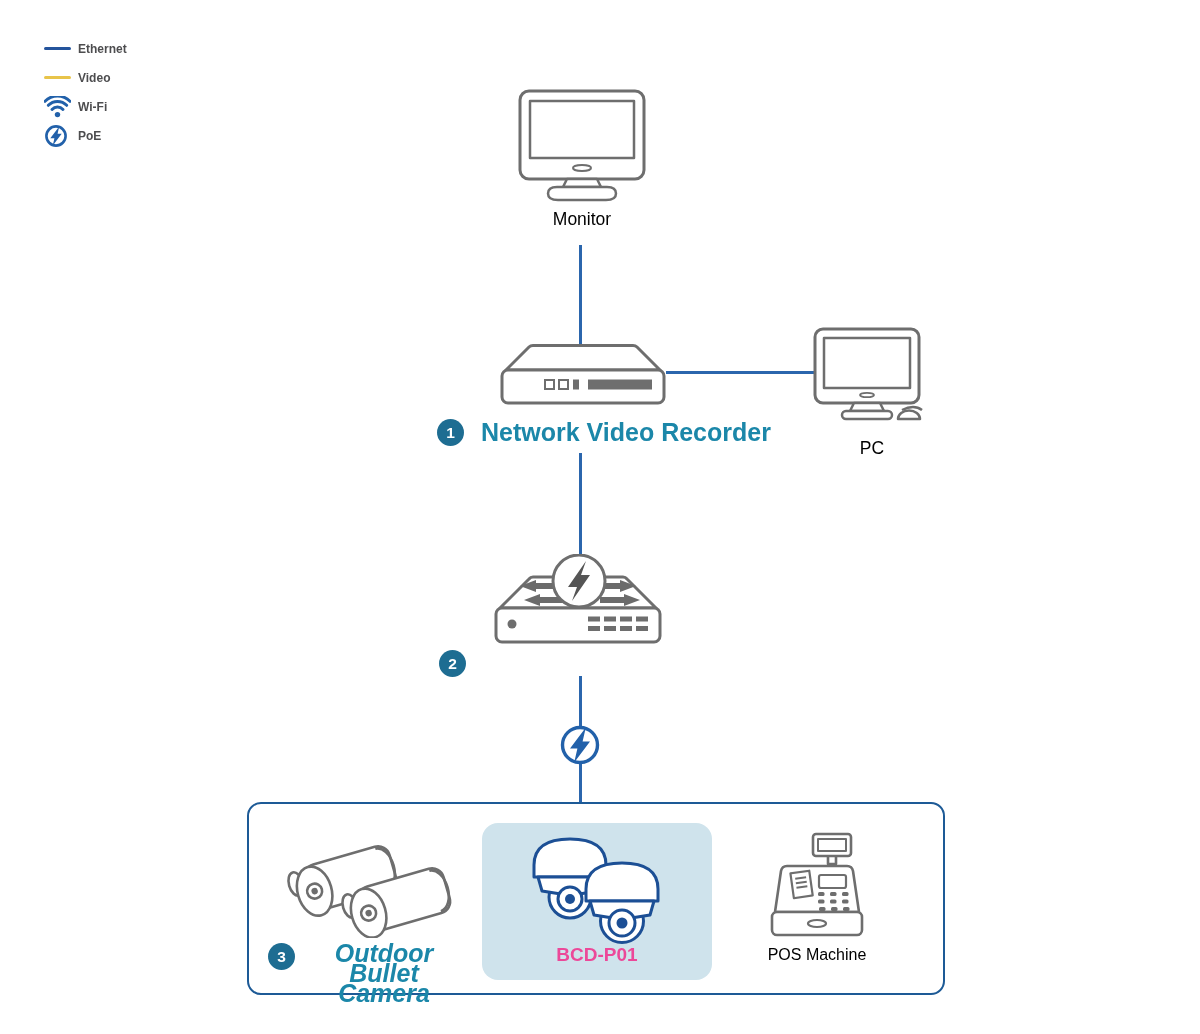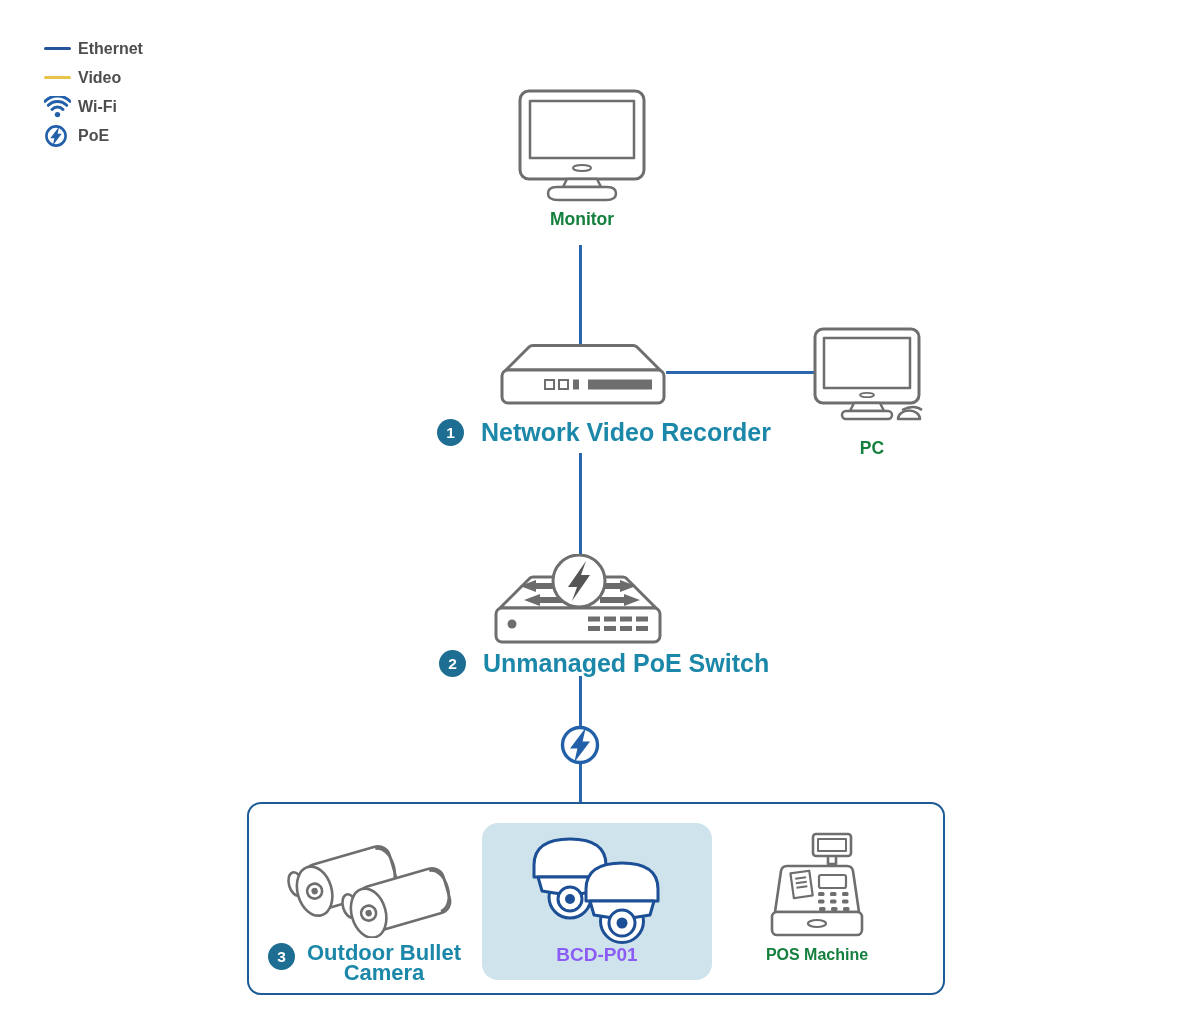--- a/index.html
+++ b/index.html
@@ -4,41 +4,41 @@
 <style>
   html,body{margin:0;padding:0;background:#ffffff;}
   body{font-family:"Liberation Sans","DejaVu Sans",sans-serif;}
   .canvas{position:relative;width:1200px;height:1034px;background:#fff;overflow:hidden;}
 
   
   .legend{position:absolute;left:44px;top:34px;}
   .lg-row{display:flex;align-items:center;height:29px;}
   .lg-iconcell{width:34px;display:flex;align-items:center;}
   .lg-swatch{width:27px;height:3px;border-radius:2px;}
-  .lg-label{color:#4d4d4f;font-size:16px;font-weight:600;}
+  .lg-label{color:#4d4d4f;font-size:12px;font-weight:600;}
 
   
   .vline{position:absolute;width:2.5px;background:#2b66ad;}
   .hline{position:absolute;height:2.5px;background:#2b66ad;}
 
   .node{position:absolute;}
-  .gray-label{color:#15803d;font-weight:bold;font-size:17.5px;text-align:center;}
+  .gray-label{color:#000000;font-weight:normal;font-size:17.5px;text-align:center;}
   .caption{position:absolute;display:flex;align-items:flex-start;}
   .badge{width:27px;height:27px;border-radius:50%;background:#1e6d92;color:#fff;
          font-weight:bold;font-size:15.5px;display:flex;align-items:center;justify-content:center;flex:0 0 auto;}
   .cap-text{color:#1b87a9;font-weight:bold;font-size:25px;line-height:27px;margin-left:17px;}
 
   
   .group-box{position:absolute;left:247px;top:802px;width:698px;height:193px;
              border:2.5px solid #1d5a96;border-radius:14px;background:#fff;box-sizing:border-box;}
   .panel{position:absolute;left:482px;top:823px;width:230px;height:157px;border-radius:16px;background:#cfe3ec;}
   .bullet-caption{position:absolute;left:268px;top:943px;display:flex;align-items:flex-start;}
-  .bullet-caption .cap-text{margin-left:8px;font-size:22px;line-height:20px;width:162px;text-align:center;}
+  .bullet-caption .cap-text{margin-left:8px;font-size:25px;line-height:20px;width:162px;text-align:center;font-style:italic;}
   .panel-label{position:absolute;left:482px;top:944px;width:230px;text-align:center;
-               color:#8b5cf6;font-weight:bold;font-size:19px;}
+               color:#ec4899;font-weight:bold;font-size:19px;}
   .pos-label{position:absolute;left:727px;top:946px;width:180px;}
 </style>
 </head>
 <body>
 
 <div class="canvas">
 
   <div class="legend">
     <div class="lg-row">
       <span class="lg-iconcell">
@@ -148,21 +148,20 @@
           <rect x="116" y="72" width="12" height="5"></rect>
         <rect x="132" y="72" width="12" height="5"></rect>
           <rect x="148" y="72" width="12" height="5"></rect>
       </g>
       <circle cx="91" cy="27" r="26" fill="#fff" stroke="#6e6e6e" stroke-width="3"></circle>
       <path d="M98,7 L80,33 H89 L84,47 L102,21 H93 Z" fill="#555"></path>
     </svg>
   </div>
   <div class="caption" style="left:439px;top:650px;">
     <span class="badge">2</span>
-    <span class="cap-text">Unmanaged PoE Switch</span>
   </div>
 
   <div class="node" style="left:558px;top:723px;">
     <svg width="44" height="44" viewBox="0 0 44 44">
       <circle cx="22" cy="22" r="17.5" fill="#fff" stroke="#2261aa" stroke-width="3.4"></circle>
       <path d="M27.8,4.5 L12,25.5 H19.4 L16.2,39.5 L32,18.5 H24.6 Z" fill="#2261aa"></path>
     </svg>
   </div>
 
   <div class="group-box"></div>

